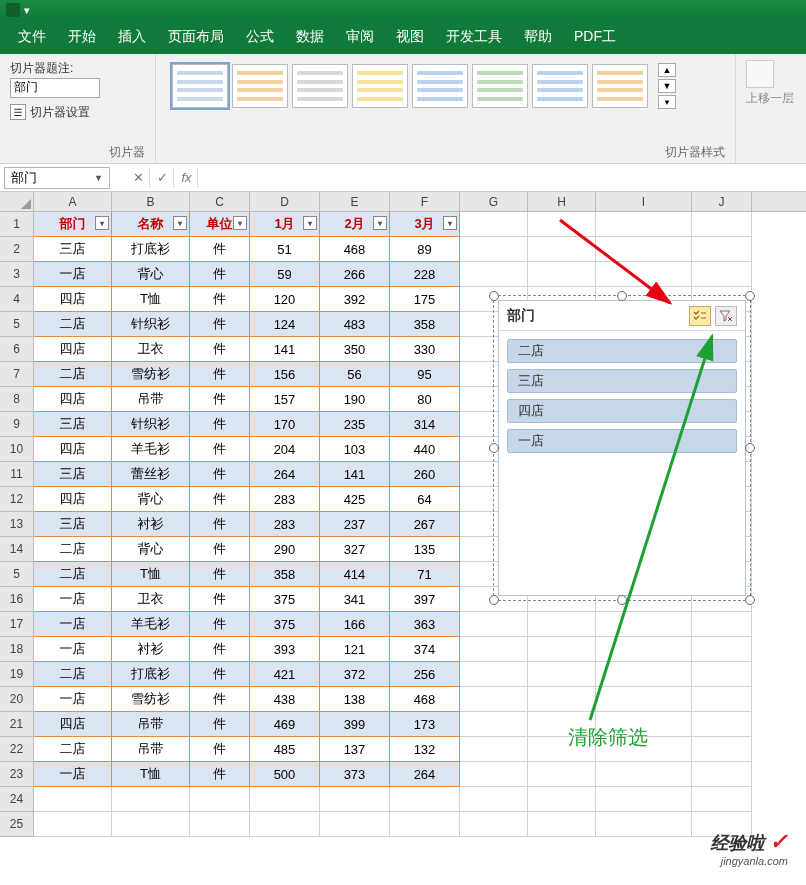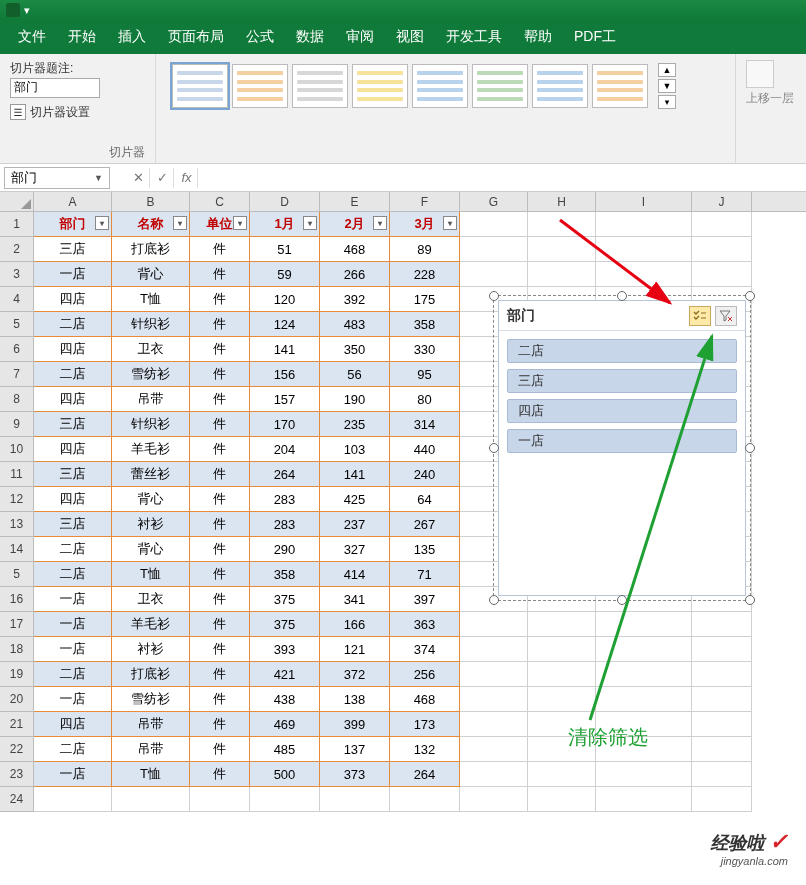--- a/index.html
+++ b/index.html
@@ -171,20 +171,21 @@
             <div class="bar" style="background: rgb(244, 207, 160);"></div>
             <div class="bar" style="background: rgb(244, 207, 160);"></div>
           </div>
         </div>
       <div class="gallery-nav">
         <div>▲</div>
         <div>▼</div>
         <div>▾</div>
       </div>
     </div>
+    <div class="grp-label">切片器样式</div>
   </div>
 
   <div class="ribbon-group" style="width:70px;border-right:none">
     <div class="move-group">
       <div class="mv-ico"></div>
       <div>上移一层</div>
     </div>
     <div class="grp-label"></div>
   </div>
 </div>
@@ -368,21 +369,21 @@
           <div class="cell col-I" style="background: rgb(255, 255, 255); border-color: rgb(208, 208, 208);"></div>
           <div class="cell col-J" style="background: rgb(255, 255, 255); border-color: rgb(208, 208, 208);"></div>
         </div>
         <div class="row ">
           <div class="row-h">11</div>
           <div class="cell col-A">三店</div>
           <div class="cell col-B">蕾丝衫</div>
           <div class="cell col-C">件</div>
           <div class="cell col-D">264</div>
           <div class="cell col-E">141</div>
-          <div class="cell col-F">240</div>
+          <div class="cell col-F">260</div>
           <div class="cell col-G" style="background: rgb(255, 255, 255); border-color: rgb(208, 208, 208);"></div>
           <div class="cell col-H" style="background: rgb(255, 255, 255); border-color: rgb(208, 208, 208);"></div>
           <div class="cell col-I" style="background: rgb(255, 255, 255); border-color: rgb(208, 208, 208);"></div>
           <div class="cell col-J" style="background: rgb(255, 255, 255); border-color: rgb(208, 208, 208);"></div>
         </div>
         <div class="row ">
           <div class="row-h">12</div>
           <div class="cell col-A">四店</div>
           <div class="cell col-B">背心</div>
           <div class="cell col-C">件</div>
@@ -544,20 +545,33 @@
         <div class="cell col-B"></div>
         <div class="cell col-C"></div>
         <div class="cell col-D"></div>
         <div class="cell col-E"></div>
         <div class="cell col-F"></div>
         <div class="cell col-G"></div>
         <div class="cell col-H"></div>
         <div class="cell col-I"></div>
         <div class="cell col-J"></div>
       </div>
+      <div class="row ">
+        <div class="row-h">25</div>
+        <div class="cell col-A"></div>
+        <div class="cell col-B"></div>
+        <div class="cell col-C"></div>
+        <div class="cell col-D"></div>
+        <div class="cell col-E"></div>
+        <div class="cell col-F"></div>
+        <div class="cell col-G"></div>
+        <div class="cell col-H"></div>
+        <div class="cell col-I"></div>
+        <div class="cell col-J"></div>
+      </div>
     </div>
 </div>
 
 <div class="slicer">
   <div class="slicer-sel">
     <div class="sel-handle sh-tl"></div>
     <div class="sel-handle sh-tm"></div>
     <div class="sel-handle sh-tr"></div>
     <div class="sel-handle sh-ml"></div>
     <div class="sel-handle sh-mr"></div>

